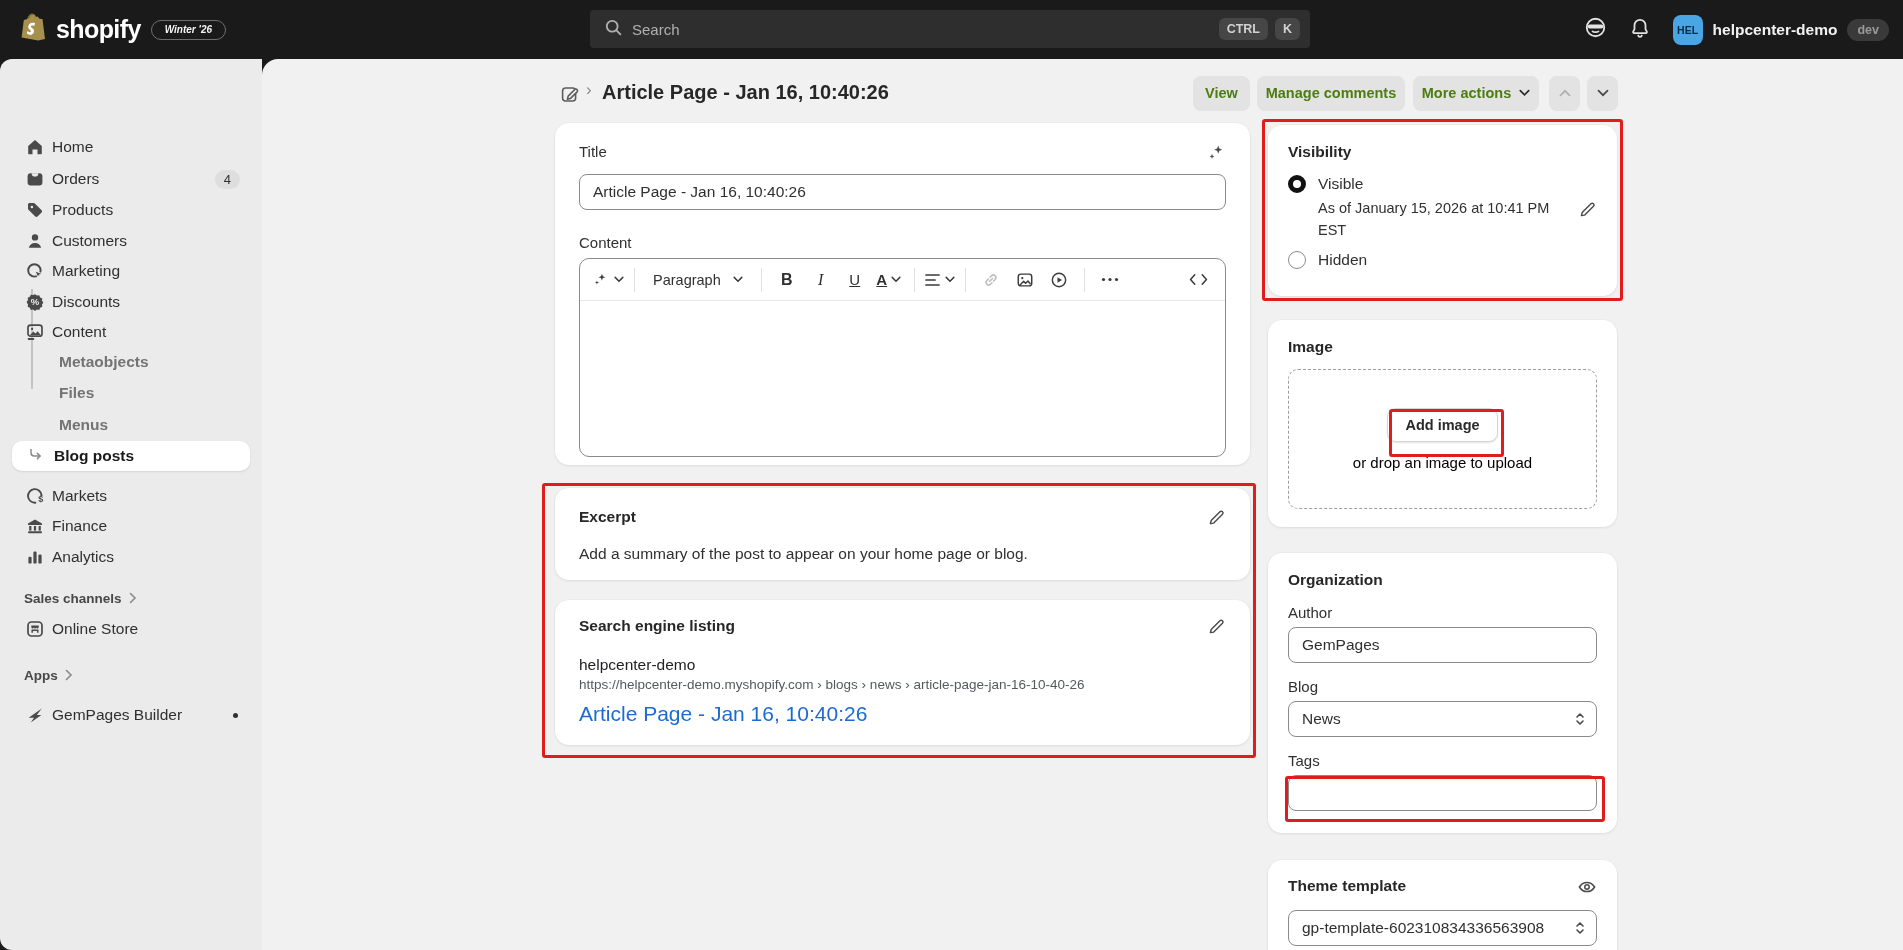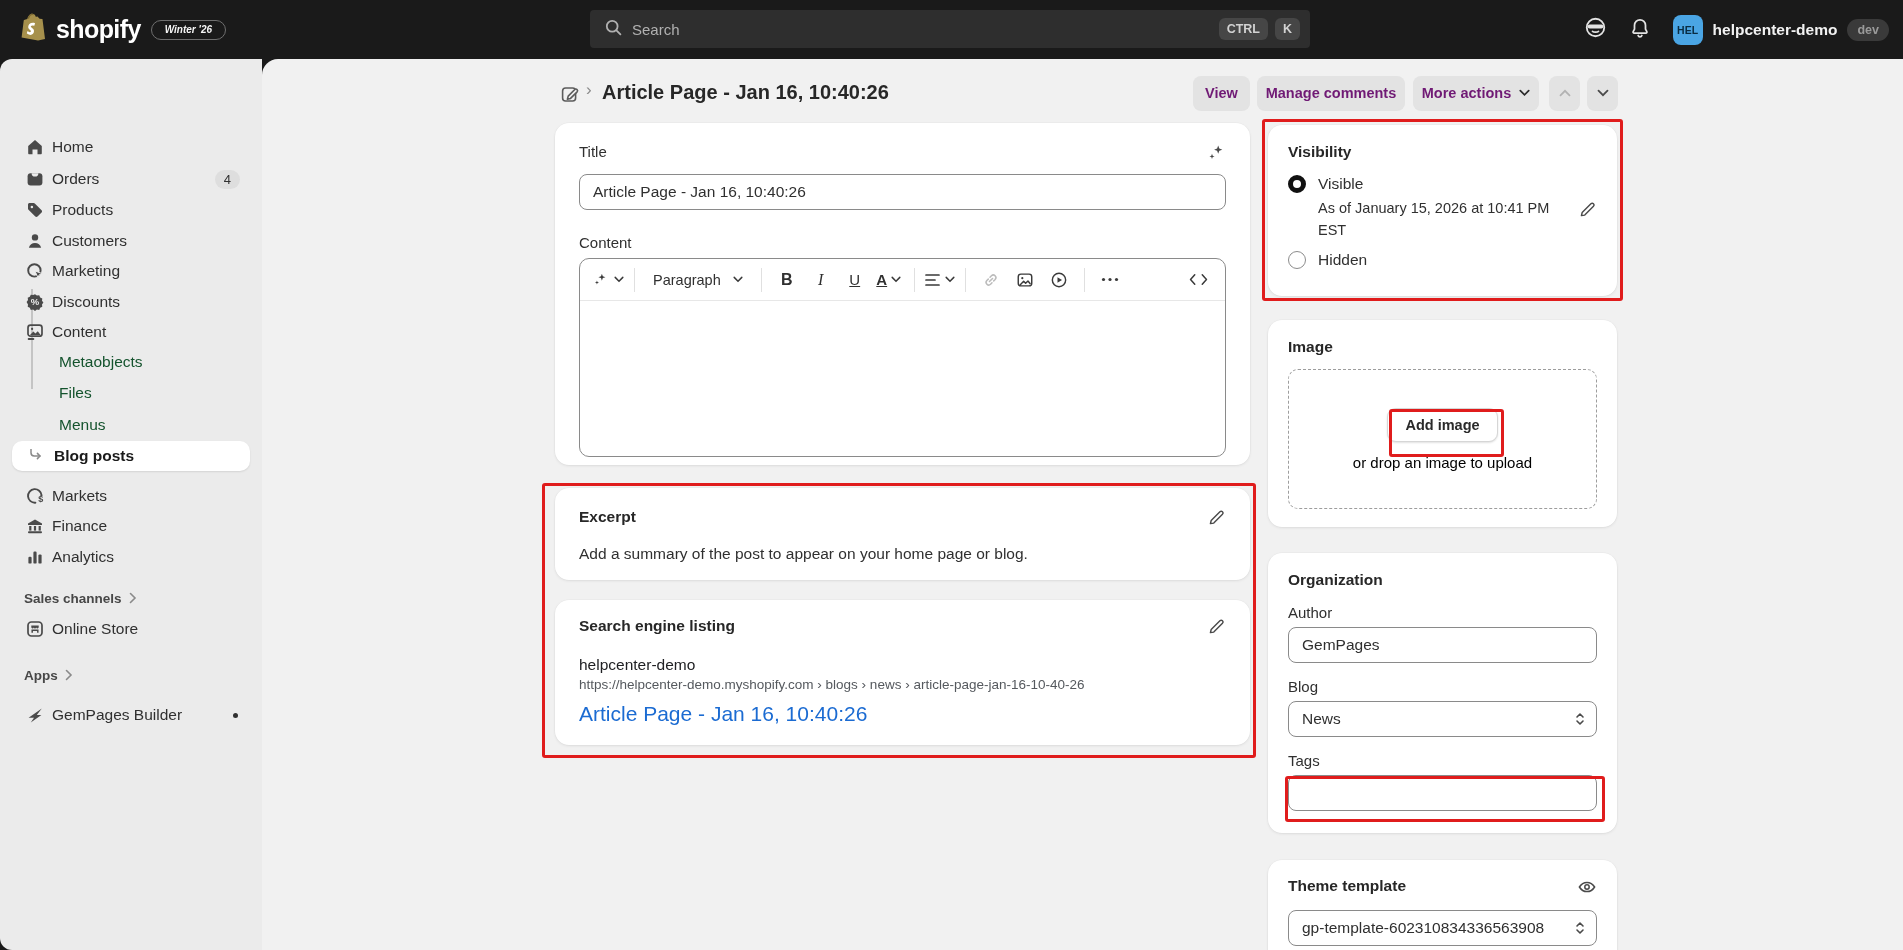--- a/index.html
+++ b/index.html
@@ -20,33 +20,33 @@
   .avatar { width:30px; height:30px; border-radius:8px; background:#4aa5e4; color:#092c42; font-size:10.5px; font-weight:700; display:flex; align-items:center; justify-content:center; }
   .acct-name { color:#f2f2f2; font-size:15.5px; font-weight:600; margin-left:10px; }
   .env-badge { background:rgba(255,255,255,.14); color:#9a9a9a; font-size:12.5px; font-weight:600; border-radius:999px; padding:4px 10px; margin-left:10px; }
   .acct { display:flex; align-items:center; }
 
   
   .sidebar { position:absolute; left:0; top:59px; width:262px; height:891px; background:#ebebeb; border-radius:12px 0 0 12px; }
   .nav-row { position:absolute; left:12px; right:12px; height:30px; display:flex; align-items:center; padding-left:13px; border-radius:10px; cursor:pointer; }
   .nav-ico { width:20px; height:20px; flex:0 0 20px; display:flex; align-items:center; justify-content:center; }
   .nav-lbl { margin-left:7px; font-size:15.5px; font-weight:500; color:#303030; white-space:nowrap; }
-  .nav-sub .nav-lbl { margin-left:34px; font-weight:400; color:#14532d; }
+  .nav-sub .nav-lbl { margin-left:34px; font-weight:700; color:#737373; }
   .nav-selected { background:#fff; box-shadow:0 1px 2px rgba(0,0,0,.1); }
   .nav-selected .nav-lbl { margin-left:8px; font-weight:600; color:#1a1a1a; }
   .nav-badge { margin-left:auto; margin-right:10px; background:#dedede; color:#303030; font-size:13px; border-radius:999px; padding:2px 9px; }
   .sec-head { position:absolute; left:24px; height:30px; display:flex; align-items:center; gap:7px; font-size:13.5px; font-weight:600; color:#474747; }
   .dot { margin-left:auto; margin-right:12px; width:5px; height:5px; border-radius:50%; background:#303030; }
   .treeline { position:absolute; left:31px; top:230px; width:1.5px; height:100px; background:#c4c4c4; }
 
   
   .main { position:absolute; left:262px; top:59px; width:1641px; height:891px; background:#f1f1f1; border-radius:16px 0 0 0; }
   .pg-title { position:absolute; left:602px; top:81px; font-size:20px; font-weight:700; color:#272727; }
   .crumb-sep { position:absolute; left:586px; top:80px; font-size:17px; color:#8a8a8a; }
-  .btn { position:absolute; top:76px; height:34px; background:#e3e3e3; border:none; border-radius:8px; font-family:inherit; font-size:14.5px; font-weight:600; color:#701a75; display:flex; align-items:center; justify-content:center; gap:8px; box-shadow:0 1px 0 rgba(0,0,0,.06); cursor:pointer; }
+  .btn { position:absolute; top:76px; height:34px; background:#e3e3e3; border:none; border-radius:8px; font-family:inherit; font-size:14.5px; font-weight:600; color:#4d7c0f; display:flex; align-items:center; justify-content:center; gap:8px; box-shadow:0 1px 0 rgba(0,0,0,.06); cursor:pointer; }
 
   .card { position:absolute; background:#fff; border-radius:14px; box-shadow:0 1px 3px rgba(0,0,0,.08), 0 0 0 0.5px rgba(0,0,0,.03); }
   .card-head { display:flex; align-items:flex-start; justify-content:space-between; }
   .card-lbl { font-size:15.5px; font-weight:650; color:#272727; }
   .fld-lbl { font-size:15px; color:#303030; }
   .t-input { width:100%; height:36px; border:1px solid #8a8a8a; border-radius:8px; background:#fff; font-family:inherit; font-size:15.5px; color:#303030; padding:0 13px; outline:none; }
   .sel { width:100%; height:36px; border:1px solid #8a8a8a; border-radius:8px; background:#fff; display:flex; align-items:center; padding:0 10px 0 13px; font-size:15.5px; color:#303030; cursor:pointer; }
   .sel span { flex:1; white-space:nowrap; overflow:hidden; }
 
   

